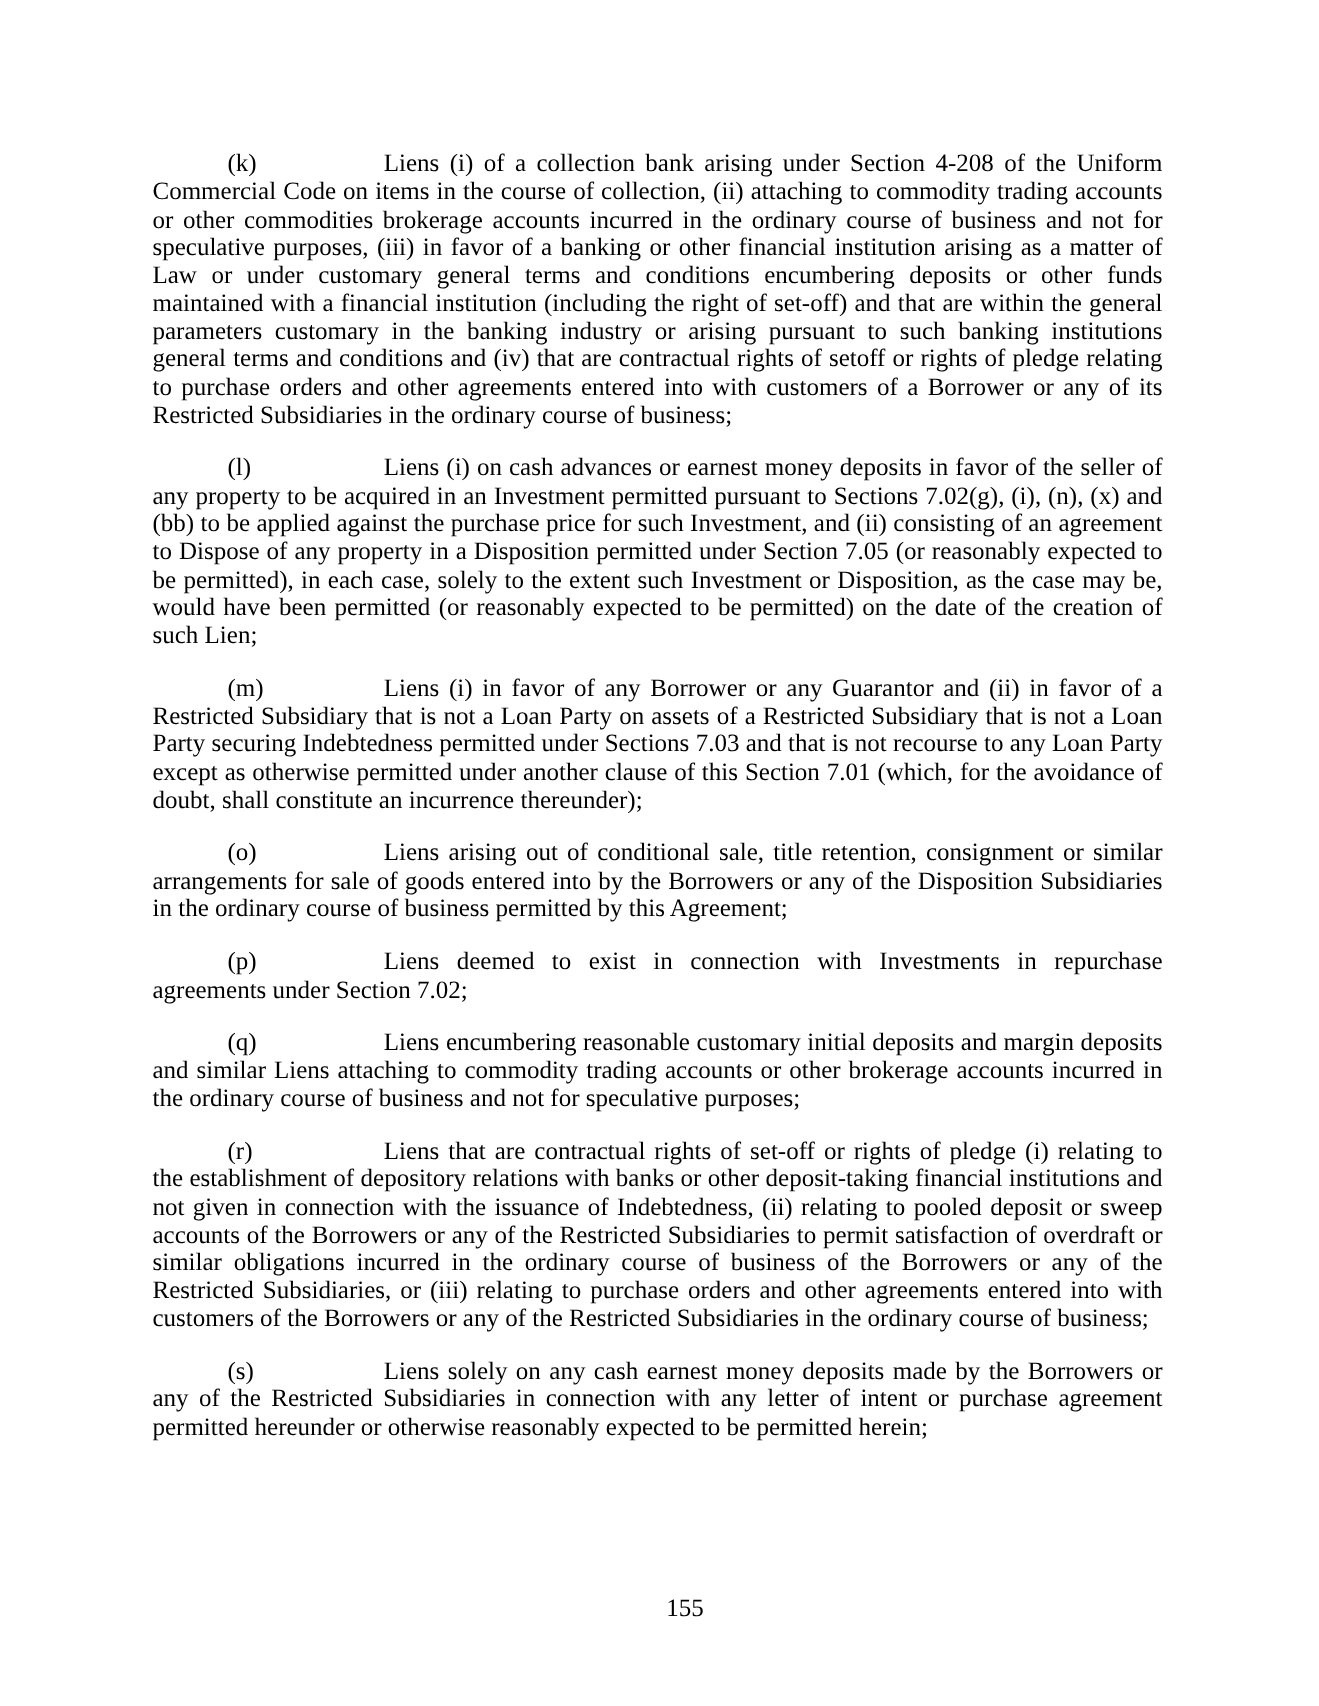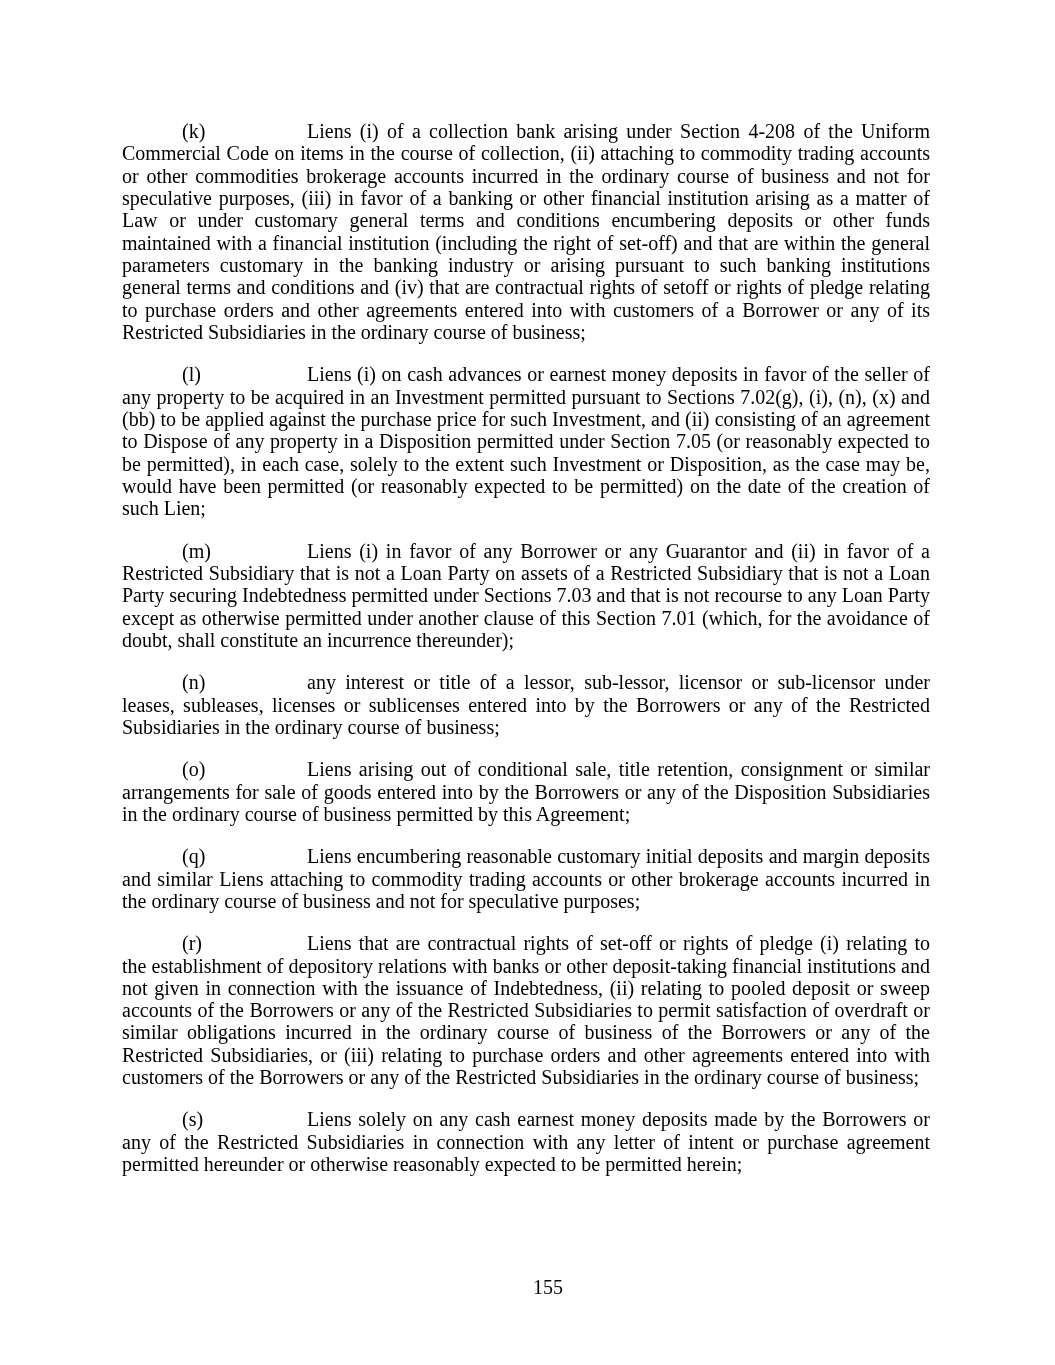--- a/index.html
+++ b/index.html
@@ -46,22 +46,22 @@
   }
 </style>
 </head>
 <body>
 
 <div class="page">
   <main class="doc-body">
       <p class="para"><span class="tag">(k)</span><span>Liens (i) of a collection bank arising under Section 4-208 of the Uniform Commercial Code on items in the course of collection, (ii) attaching to commodity trading accounts or other commodities brokerage accounts incurred in the ordinary course of business and not for speculative purposes, (iii) in favor of a banking or other financial institution arising as a matter of Law or under customary general terms and conditions encumbering deposits or other funds maintained with a financial institution (including the right of set-off) and that are within the general parameters customary in the banking industry or arising pursuant to such banking institutions general terms and conditions and (iv) that are contractual rights of setoff or rights of pledge relating to purchase orders and other agreements entered into with customers of a Borrower or any of its Restricted Subsidiaries in the ordinary course of business;</span></p>
       <p class="para"><span class="tag">(l)</span><span>Liens (i) on cash advances or earnest money deposits in favor of the seller of any property to be acquired in an Investment permitted pursuant to </span><span class="uline">Sections 7.02(g)</span><span>, </span><span class="uline">(i)</span><span>, </span><span class="uline">(n)</span><span>, </span><span class="uline">(x)</span><span> and </span><span class="uline">(bb)</span><span> to be applied against the purchase price for such Investment, and (ii) consisting of an agreement to Dispose of any property in a Disposition permitted under </span><span class="uline">Section 7.05</span><span> (or reasonably expected to be permitted), in each case, solely to the extent such Investment or Disposition, as the case may be, would have been permitted (or reasonably expected to be permitted) on the date of the creation of such Lien;</span></p>
       <p class="para"><span class="tag">(m)</span><span>Liens (i) in favor of any Borrower or any Guarantor and (ii) in favor of a Restricted Subsidiary that is not a Loan Party on assets of a Restricted Subsidiary that is not a Loan Party securing Indebtedness permitted under </span><span class="uline">Sections 7.03</span><span> and that is not recourse to any Loan Party except as otherwise permitted under another clause of this </span><span class="uline">Section 7.01</span><span> (which, for the avoidance of doubt, shall constitute an incurrence thereunder);</span></p>
-      <p class="para"><span class="tag">(n)</span><span>any interest or title of a lessor, sub-lessor, licensor or sub-licensor under leases, subleases, licenses or sublicenses entered into by the Borrowers or any of the Restricted Subsidiaries in the ordinary course of business;</span></p>
       <p class="para"><span class="tag">(o)</span><span>Liens arising out of conditional sale, title retention, consignment or similar arrangements for sale of goods entered into by the Borrowers or any of the Disposition Subsidiaries in the ordinary course of business permitted by this Agreement;</span></p>
+      <p class="para"><span class="tag">(p)</span><span>Liens deemed to exist in connection with Investments in repurchase agreements under </span><span class="uline">Section 7.02</span><span>;</span></p>
       <p class="para"><span class="tag">(q)</span><span>Liens encumbering reasonable customary initial deposits and margin deposits and similar Liens attaching to commodity trading accounts or other brokerage accounts incurred in the ordinary course of business and not for speculative purposes;</span></p>
       <p class="para"><span class="tag">(r)</span><span>Liens that are contractual rights of set-off or rights of pledge (i) relating to the establishment of depository relations with banks or other deposit-taking financial institutions and not given in connection with the issuance of Indebtedness, (ii) relating to pooled deposit or sweep accounts of the Borrowers or any of the Restricted Subsidiaries to permit satisfaction of overdraft or similar obligations incurred in the ordinary course of business of the Borrowers or any of the Restricted Subsidiaries, or (iii) relating to purchase orders and other agreements entered into with customers of the Borrowers or any of the Restricted Subsidiaries in the ordinary course of business;</span></p>
       <p class="para"><span class="tag">(s)</span><span>Liens solely on any cash earnest money deposits made by the Borrowers or any of the Restricted Subsidiaries in connection with any letter of intent or purchase agreement permitted hereunder or otherwise reasonably expected to be permitted herein;</span></p>
     </main>
   <footer class="footer">
     <span>155</span>
   </footer>
 </div>
 
 </body></html>

